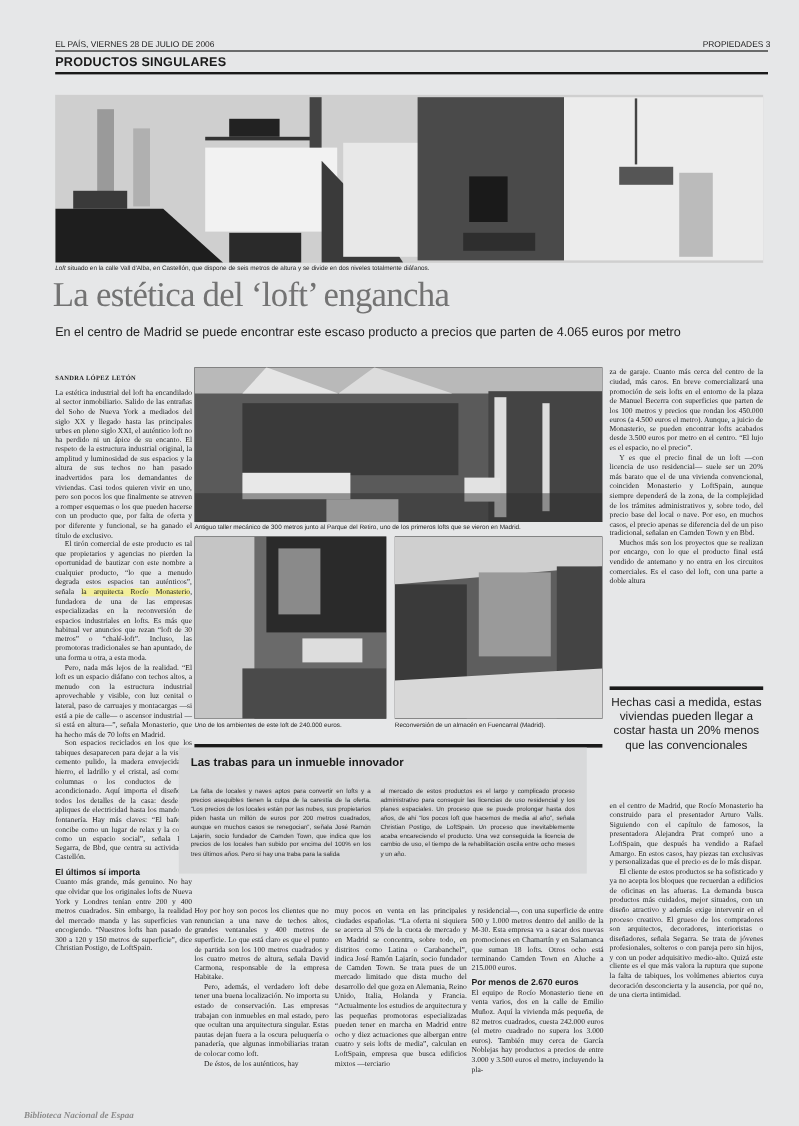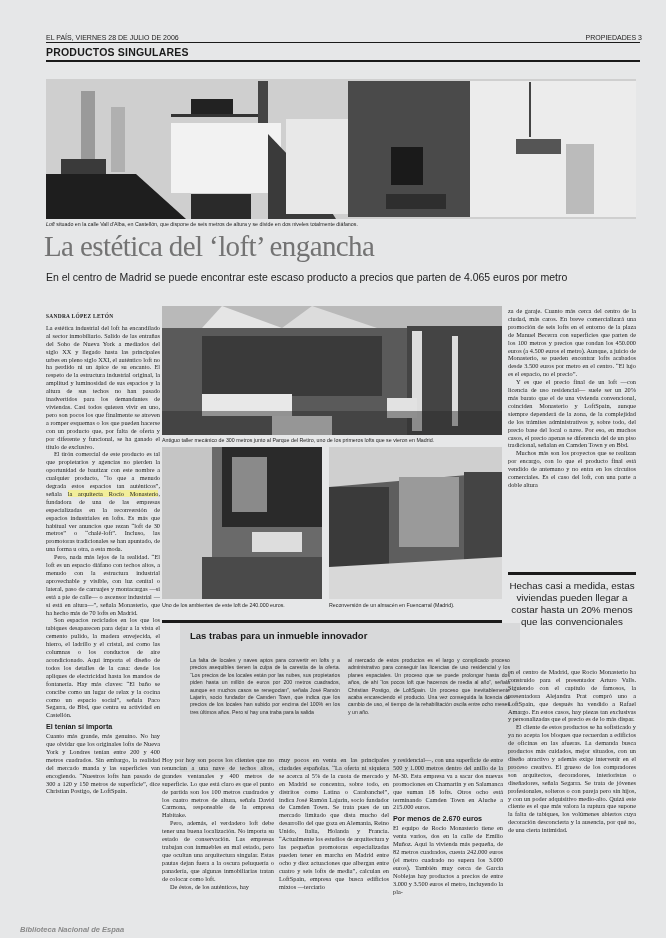--- a/index.html
+++ b/index.html
@@ -15,21 +15,21 @@
   .col { font-size:6.3px; line-height:7.9px; text-align:justify; color:#1c1c1c; }
   .col p { margin:0; text-indent:8px; }
   .col p.first { text-indent:0; }
   .byline { font-size:5.4px; font-weight:bold; letter-spacing:0.3px; margin-bottom:3px; }
   .sub { font-family:"Liberation Sans", sans-serif; font-weight:bold; font-size:7.2px; margin:4px 0 1px; }
   .hl { background:#f2ee9a; }
   .box { background:#d8d9da; }
   .box-title { font-family:"Liberation Sans", sans-serif; font-weight:bold; font-size:9.5px; }
   .box-text { font-family:"Liberation Sans", sans-serif; font-size:5.2px; line-height:7.4px; color:#2a2a2a; text-align:justify; }
   .pull { font-family:"Liberation Sans", sans-serif; font-size:9.8px; line-height:12px; color:#222;text-align:center; }
-  .watermark { font-family:Liberation Sans, sans-serif; font-style:italic; font-weight:bold; font-size:7.5px; color:#8a8a8a; }
+  .watermark { font-family:Liberation Serif, serif; font-style:italic; font-weight:bold; font-size:7.5px; color:#8a8a8a; }
 </style>
 </head>
 <body>
 
 <div class="abs hdr" style="left:46px;top:34px;">EL PAÍS, VIERNES 28 DE JULIO DE 2006</div>
 <div class="abs hdr" style="right:24px;top:34px;">PROPIEDADES 3</div>
 <div class="abs rule" style="left:46px;top:42px;width:594px;height:1px;"></div>
 <div class="abs section" style="left:46px;top:46px;">PRODUCTOS SINGULARES</div>
 <div class="abs rule" style="left:46px;top:60px;width:594px;height:2px;"></div>
 
@@ -60,21 +60,21 @@
 
 <div class="abs headline" style="left:44px;top:230px;">La estética del ‘loft’ engancha</div>
 <div class="abs deck" style="left:46px;top:271px;">En el centro de Madrid se puede encontrar este escaso producto a precios que parten de 4.065 euros por metro</div>
 
 <div class="abs col" style="left:46px;top:313px;width:114px;">
   <div class="byline">SANDRA LÓPEZ LETÓN</div>
   <p class="first">La estética industrial del loft ha encandilado al sector inmobiliario. Salido de las entrañas del Soho de Nueva York a mediados del siglo XX y llegado hasta las principales urbes en pleno siglo XXI, el auténtico loft no ha perdido ni un ápice de su encanto. El respeto de la estructura industrial original, la amplitud y luminosidad de sus espacios y la altura de sus techos no han pasado inadvertidos para los demandantes de viviendas. Casi todos quieren vivir en uno, pero son pocos los que finalmente se atreven a romper esquemas o los que pueden hacerse con un producto que, por falta de oferta y por diferente y funcional, se ha ganado el título de exclusivo.</p>
   <p><span>El tirón comercial de este producto es tal que propietarios y agencias no pierden la oportunidad de bautizar con este nombre a cualquier producto, “lo que a menudo degrada estos espacios tan auténticos”, señala </span><span class="hl">la arquitecta Rocío Monasterio</span><span>, fundadora de una de las empresas especializadas en la reconversión de espacios industriales en lofts. Es más que habitual ver anuncios que rezan “loft de 30 metros” o “chalé-loft”. Incluso, las promotoras tradicionales se han apuntado, de una forma u otra, a esta moda.</span></p>
   <p>Pero, nada más lejos de la realidad. “El loft es un espacio diáfano con techos altos, a menudo con la estructura industrial aprovechable y visible, con luz cenital o lateral, paso de carruajes y montacargas —si está a pie de calle— o ascensor industrial —si está en altura—”, señala Monasterio, que ha hecho más de 70 lofts en Madrid.</p>
   <p>Son espacios reciclados en los que los tabiques desaparecen para dejar a la vista el cemento pulido, la madera envejecida, el hierro, el ladrillo y el cristal, así como las columnas o los conductos de aire acondicionado. Aquí importa el diseño de todos los detalles de la casa: desde los apliques de electricidad hasta los mandos de fontanería. Hay más claves: “El baño se concibe como un lugar de relax y la cocina como un espacio social”, señala Paco Segarra, de Bbd, que centra su actividad en Castellón.</p>
-  <div class="sub">El tenían sí importa</div>
+  <div class="sub">El últimos sí importa</div>
   <p class="first">Cuanto más grande, más genuino. No hay que olvidar que los originales lofts de Nueva York y Londres tenían entre 200 y 400 metros cuadrados. Sin embargo, la realidad del mercado manda y las superficies van encogiendo. “Nuestros lofts han pasado de 300 a 120 y 150 metros de superficie”, dice Christian Postigo, de LoftSpain.</p>
 </div>
 
 <div class="abs photo" style="left:162px;top:306px;width:340px;height:129px;">
   <svg width="340" height="129" viewBox="0 0 340 129">
     <rect width="340" height="129" fill="#5a5a5a"></rect>
     <polygon points="0,0 340,0 340,22 0,22" fill="#b9b9b9"></polygon>
     <polygon points="60,0 120,22 40,22" fill="#e5e5e5"></polygon>
     <polygon points="150,0 215,22 120,22" fill="#dcdcdc"></polygon>
     <rect x="40" y="30" width="180" height="60" fill="#3a3a3a"></rect>
@@ -107,21 +107,21 @@
     <polygon points="0,0 173,0 173,25 0,40" fill="#cfcfcf"></polygon>
     <rect x="0" y="40" width="60" height="112" fill="#3a3a3a"></rect>
     <rect x="70" y="30" width="60" height="70" fill="#9a9a9a"></rect>
     <rect x="135" y="25" width="38" height="127" fill="#444"></rect>
     <polygon points="0,120 173,110 173,152 0,152" fill="#d8d8d8"></polygon>
   </svg>
 </div>
 <div class="abs caption" style="left:329px;top:602px;">Reconversión de un almacén en Fuencarral (Madrid).</div>
 
 <div class="abs rule" style="left:162px;top:620px;width:340px;height:3px;"></div>
-<div class="abs box" style="left:180px;top:623px;width:340px;height:149px;">
+<div class="abs box" style="left:149px;top:623px;width:340px;height:105px;">
   <div class="abs box-title" style="left:10px;top:7px;">Las trabas para un inmueble innovador</div>
   <div class="abs box-text" style="left:10px;top:34px;width:150px;">La falta de locales y naves aptos para convertir en lofts y a precios asequibles tienen la culpa de la carestía de la oferta. “Los precios de los locales están por las nubes, sus propietarios piden hasta un millón de euros por 200 metros cuadrados, aunque en muchos casos se renegocian”, señala José Ramón Lajarín, socio fundador de Camden Town, que indica que los precios de los locales han subido por encima del 100% en los tres últimos años. Pero sí hay una traba para la salida</div>
   <div class="abs box-text" style="left:168px;top:34px;width:162px;">al mercado de estos productos es el largo y complicado proceso administrativo para conseguir las licencias de uso residencial y los planes espaciales. Un proceso que se puede prolongar hasta dos años, de ahí “los pocos loft que hacemos de media al año”, señala Christian Postigo, de LoftSpain. Un proceso que inevitablemente acaba encareciendo el producto. Una vez conseguida la licencia de cambio de uso, el tiempo de la rehabilitación oscila entre ocho meses y un año.</div>
 </div>
 
 <div class="abs col" style="left:162px;top:756px;width:112px;">
   <p class="first">Hoy por hoy son pocos los clientes que no renuncian a una nave de techos altos, grandes ventanales y 400 metros de superficie. Lo que está claro es que el punto de partida son los 100 metros cuadrados y los cuatro metros de altura, señala David Carmona, responsable de la empresa Habitake.</p>
   <p>Pero, además, el verdadero loft debe tener una buena localización. No importa su estado de conservación. Las empresas trabajan con inmuebles en mal estado, pero que ocultan una arquitectura singular. Estas pautas dejan fuera a la oscura peluquería o panadería, que algunas inmobiliarias tratan de colocar como loft.</p>
   <p>De éstos, de los auténticos, hay</p>
 </div>

